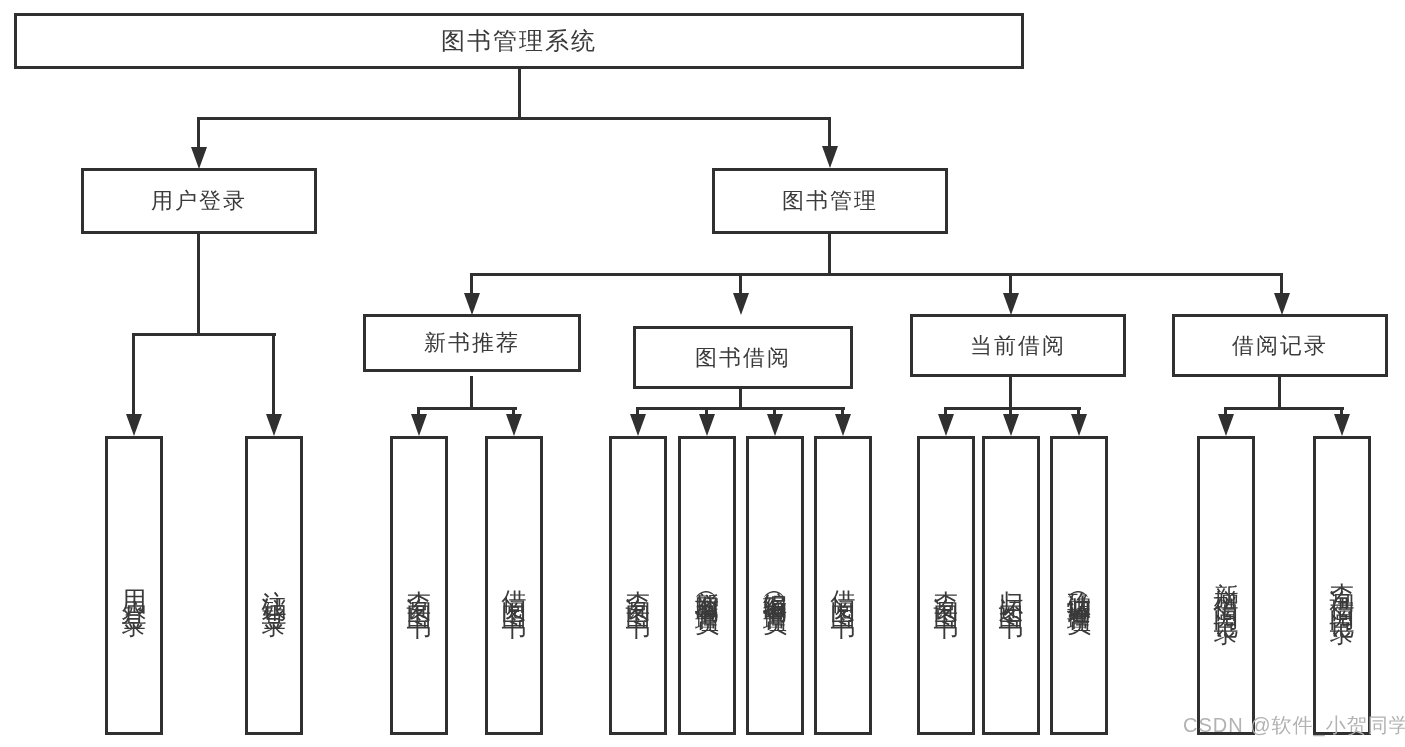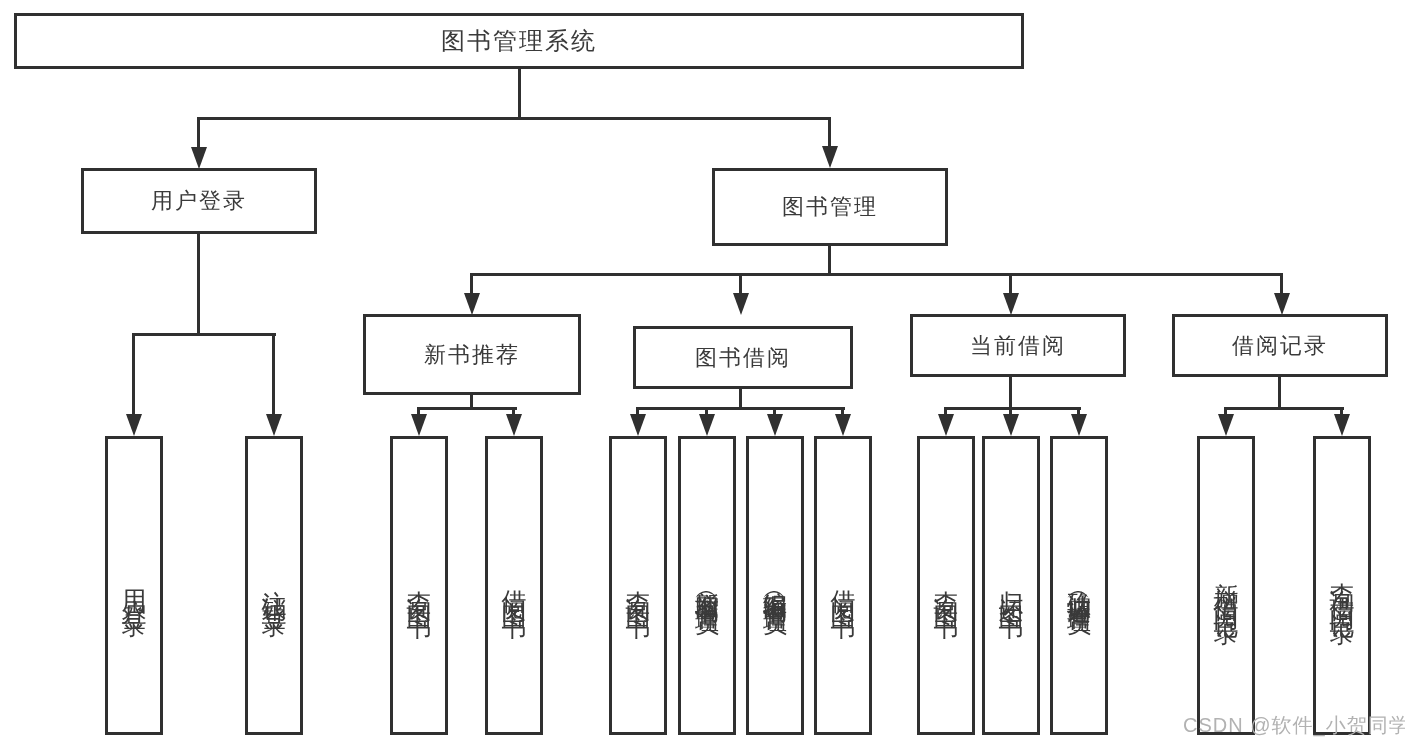--- a/index.html
+++ b/index.html
@@ -125,23 +125,23 @@
   <div class="drop" style="left:1077px; top:407px; height:7px"></div>
 
   <div class="v" style="left:1278px; top:376px; height:33px"></div>
   <div class="h" style="left:1224px; top:407px; width:120px"></div>
   <div class="drop" style="left:1224px; top:407px; height:7px"></div>
   <div class="drop" style="left:1340px; top:407px; height:7px"></div>
 
   <div class="node root" style="left:14px; top:13px; width:1010px; height:56px">图书管理系统</div>
 
   <div class="node" style="left:81px; top:168px; width:236px; height:66px">用户登录</div>
-  <div class="node" style="left:712px; top:168px; width:236px; height:78px">图书管理</div>
+  <div class="node" style="left:712px; top:168px; width:236px; height:66px">图书管理</div>
 
-  <div class="node" style="left:363px; top:314px; width:218px; height:81px">新书推荐</div>
+  <div class="node" style="left:363px; top:314px; width:218px; height:58px">新书推荐</div>
   <div class="node" style="left:633px; top:326px; width:220px; height:63px">图书借阅</div>
   <div class="node" style="left:910px; top:314px; width:216px; height:63px">当前借阅</div>
   <div class="node" style="left:1172px; top:314px; width:216px; height:63px">借阅记录</div>
 
   <div class="leaf" style="left:105px">
     <span>用户登录</span>
   </div>
   <div class="leaf" style="left:245px">
     <span>注销登录</span>
   </div>

